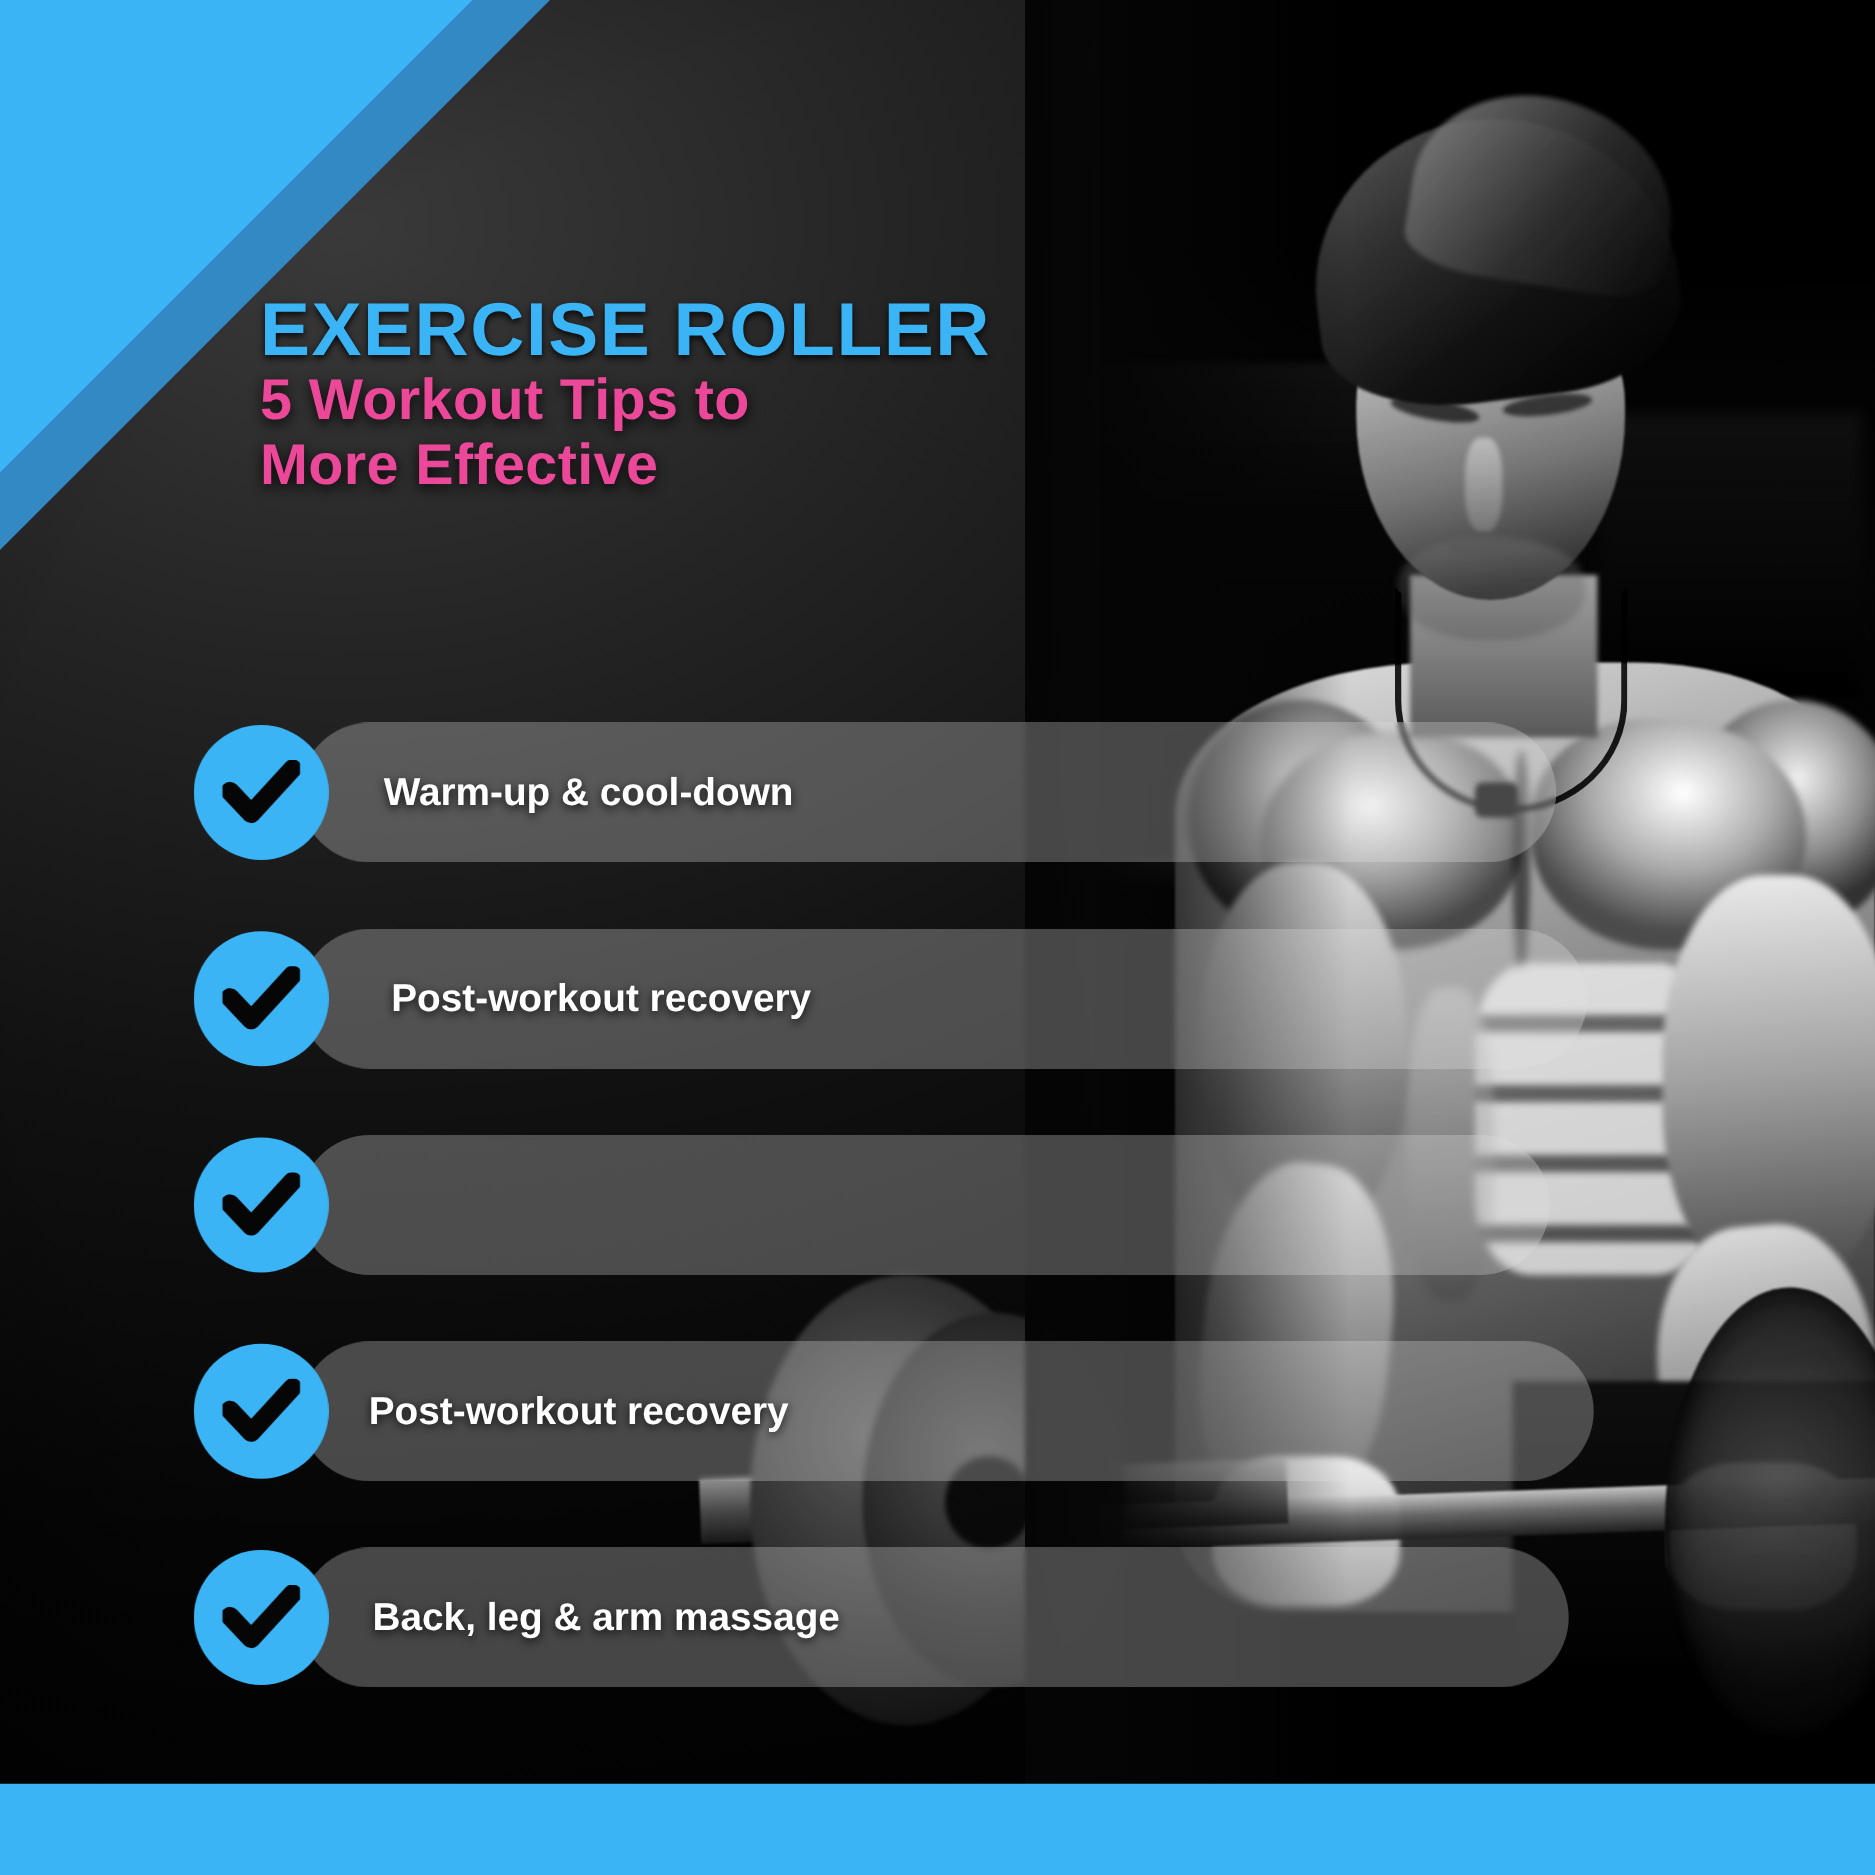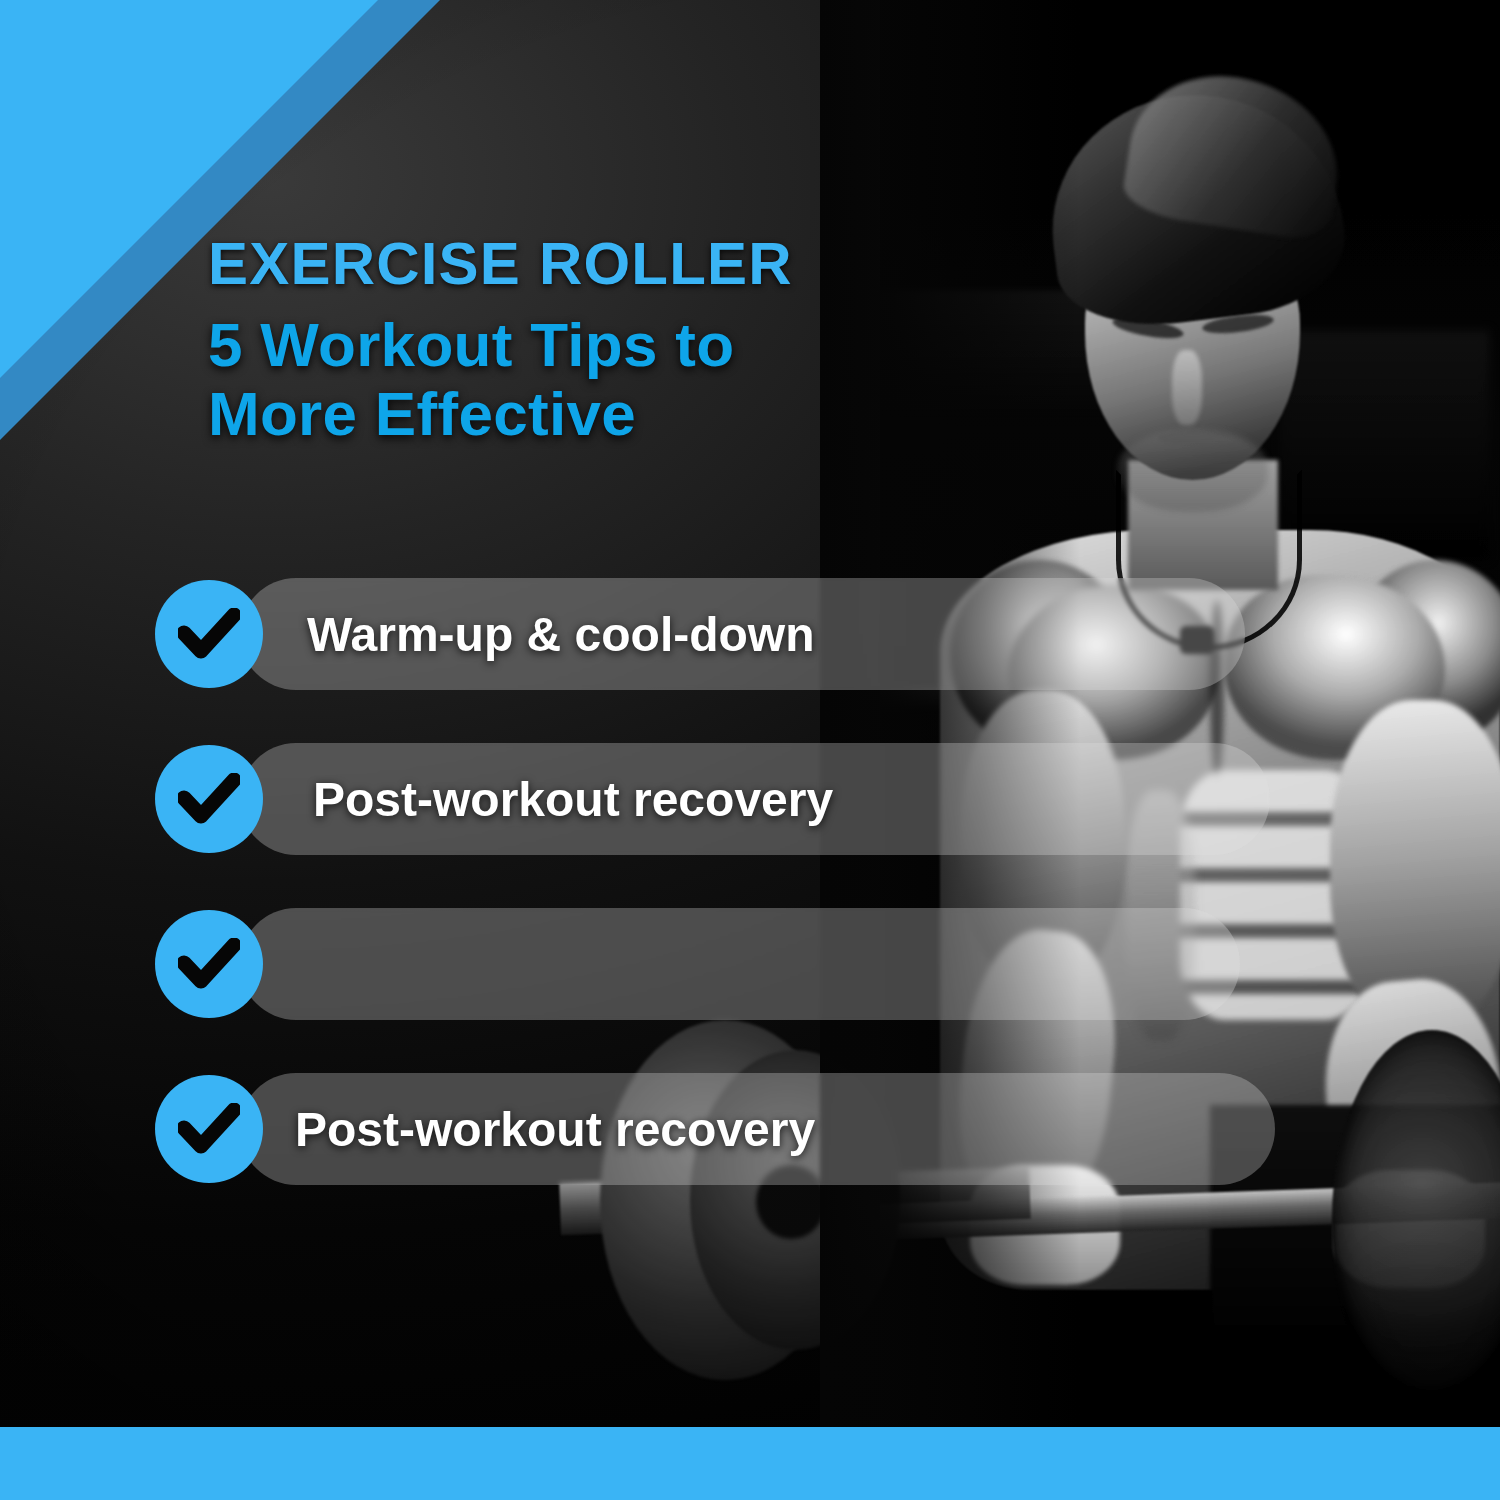--- a/index.html
+++ b/index.html
@@ -133,34 +133,34 @@
     background:#3389c4;
     clip-path:polygon(0 0, 440px 0, 0 440px);}
   .corner-main{position:absolute;left:0;top:0;width:480px;height:480px;
     background:#3ab4f5;
     clip-path:polygon(0 0, 378px 0, 0 378px);}
 
   
   .head{position:absolute;left:208px;top:234px;width:800px;}
   .eyebrow{font-size:60px;font-weight:bold;letter-spacing:1.2px;color:#3ab4f5;line-height:1;
     text-shadow:0 2px 6px rgba(0,0,0,.85);}
-  .title{margin-top:16px;font-size:62px;font-weight:bold;color:#0ea5e9;line-height:1.12;
+  .title{margin-top:0;font-size:46px;font-weight:bold;color:#ec4899;line-height:1.12;
     letter-spacing:.3px;text-shadow:0 3px 10px rgba(0,0,0,.9);}
   .title span{display:block;}
 
   
   .list{position:absolute;left:155px;top:578px;width:1090px;}
   .row{position:relative;height:112px;margin-bottom:53px;}
   .pill{position:absolute;left:85px;top:0;height:112px;border-radius:56px;
     background:rgba(225,225,225,.30);backdrop-filter:blur(2px);}
   .bullet{position:absolute;left:0;top:2px;width:108px;height:108px;border-radius:50%;
     background:#3ab4f5;display:flex;align-items:center;justify-content:center;z-index:3;}
   .bullet svg{display:block;}
   .row-label{position:absolute;top:0;height:112px;display:flex;align-items:center;
-    font-size:48px;font-weight:bold;color:#ffffff;z-index:4;
+    font-size:31px;font-weight:bold;color:#ffffff;z-index:4;
     text-shadow:0 2px 8px rgba(0,0,0,.8);white-space:nowrap;text-align:center;}
 
   
   .footer{position:absolute;left:0;top:1427px;width:1500px;height:73px;background:#3ab4f5;}
 </style>
 </head>
 <body>
 
 <div id="poster">
 
@@ -253,16 +253,25 @@
       </div>
       <div class="row">
         <div class="pill" style="width: 1035px;"></div>
         <div class="bullet">
           <svg width="62" height="52" viewBox="0 0 62 52" aria-hidden="true">
             <path d="M6 25 L23 43 L56 7" fill="none" stroke="#060606" stroke-width="15" stroke-linecap="round" stroke-linejoin="round"></path>
           </svg>
         </div>
         <div class="row-label" style="left: 140px;">Post-workout recovery</div>
       </div>
+      <div class="row">
+        <div class="pill" style="width: 1015px;"></div>
+        <div class="bullet">
+          <svg width="62" height="52" viewBox="0 0 62 52" aria-hidden="true">
+            <path d="M6 25 L23 43 L56 7" fill="none" stroke="#060606" stroke-width="15" stroke-linecap="round" stroke-linejoin="round"></path>
+          </svg>
+        </div>
+        <div class="row-label" style="left: 143px;">Back, leg &amp; arm massage</div>
+      </div>
     </div>
 
   <div class="footer"></div>
 </div>
 
 </body></html>

